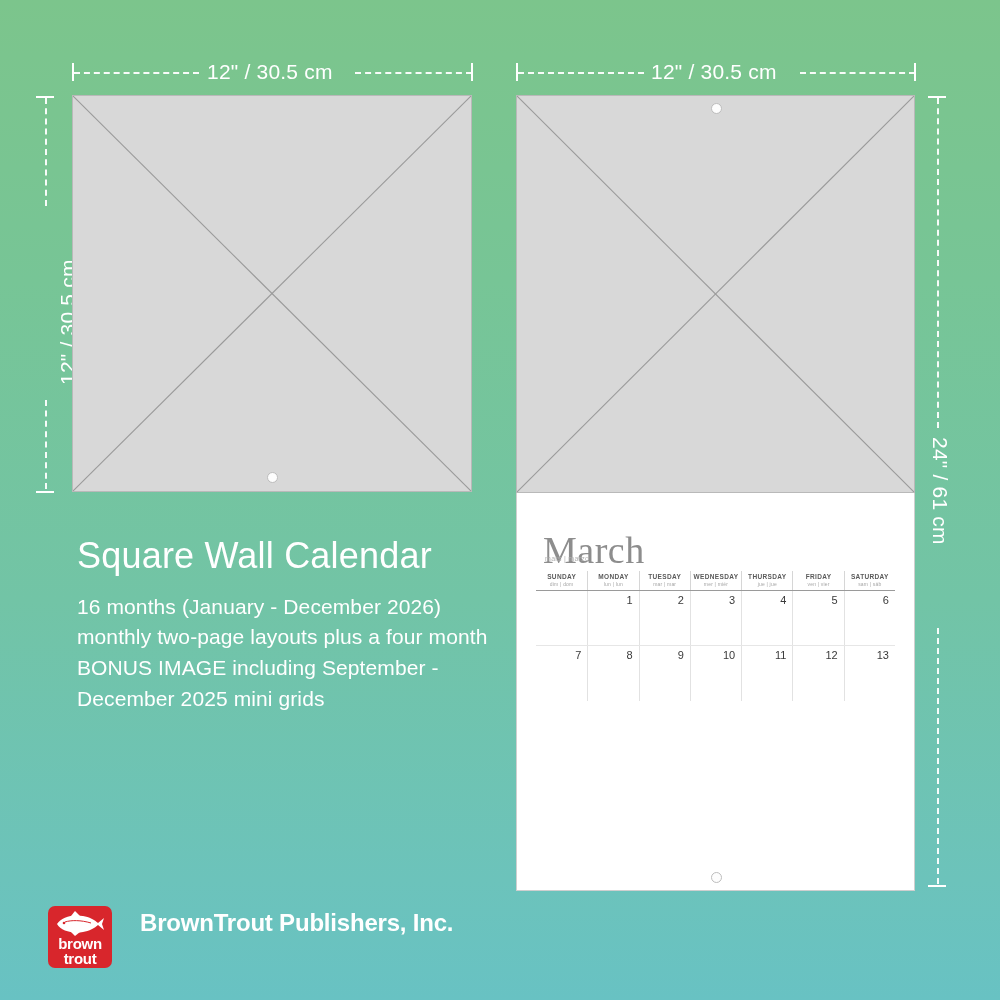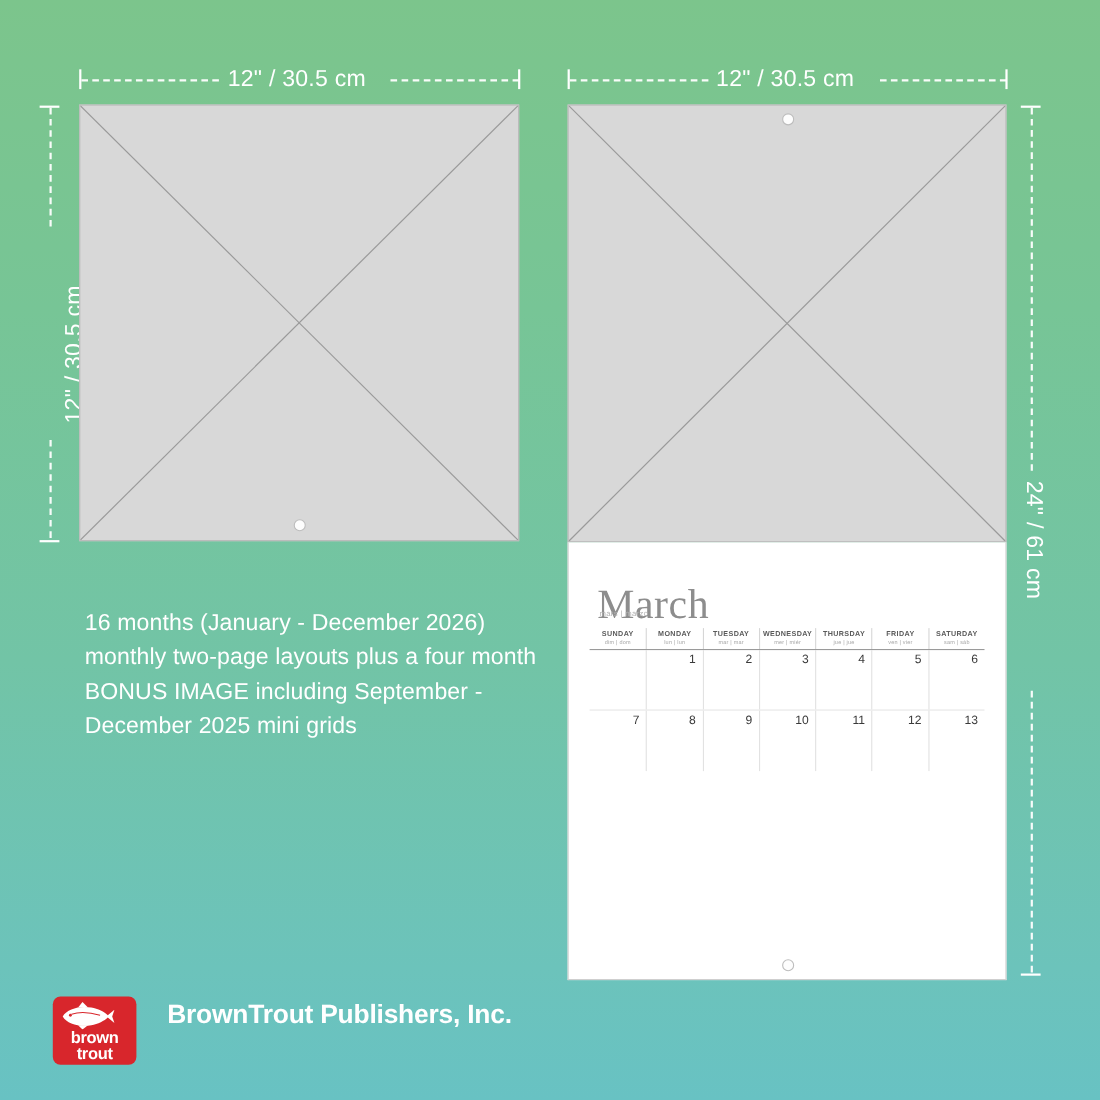--- a/index.html
+++ b/index.html
@@ -173,21 +173,21 @@
   }
 
   
   .footer {
     position: absolute;
     left: 48px; bottom: 32px;
     display: flex;
     align-items: flex-start;
   }
   .logo {
-    width: 76px; height: 62px;
+    width: 64px; height: 62px;
     background: #d8262c;
     border-radius: 7px;
     position: relative;
     flex: 0 0 auto;
     overflow: hidden;
   }
   .logo svg { position: absolute; left: 5px; top: 4px; }
   .logo .lw {
     position: absolute;
     left: 0; right: 0;
@@ -339,20 +339,21 @@
               <span class="cal-num">13</span>
             </div>
         </div>
       </div>
     </div>
 
     <div class="hole" style="left:194px; bottom:7px;"></div>
   </div>
 
   <div class="headline" style="left:77px; top:536px; width:420px;">
+    <h1>Square Wall Calendar</h1>
     <p>16 months (January - December 2026) monthly two-page layouts plus a four month BONUS IMAGE including September - December 2025 mini grids</p>
   </div>
 
   <div class="footer">
     <div class="logo">
       <svg width="52" height="26" viewBox="0 0 52 26">
         <path d="M4 14 C8 7, 20 4, 30 6 C36 7, 42 10, 45 13 L51 8 L49 14 L51 20 L45 15 C42 18, 36 21, 30 22 C20 24, 8 21, 4 14 Z" fill="#ffffff"></path>
         <path d="M18 6 L22 1 L27 6 Z" fill="#ffffff"></path>
         <path d="M18 22 L22 26 L27 22 Z" fill="#ffffff"></path>
         <circle cx="11" cy="13" r="1.3" fill="#d8262c"></circle>

